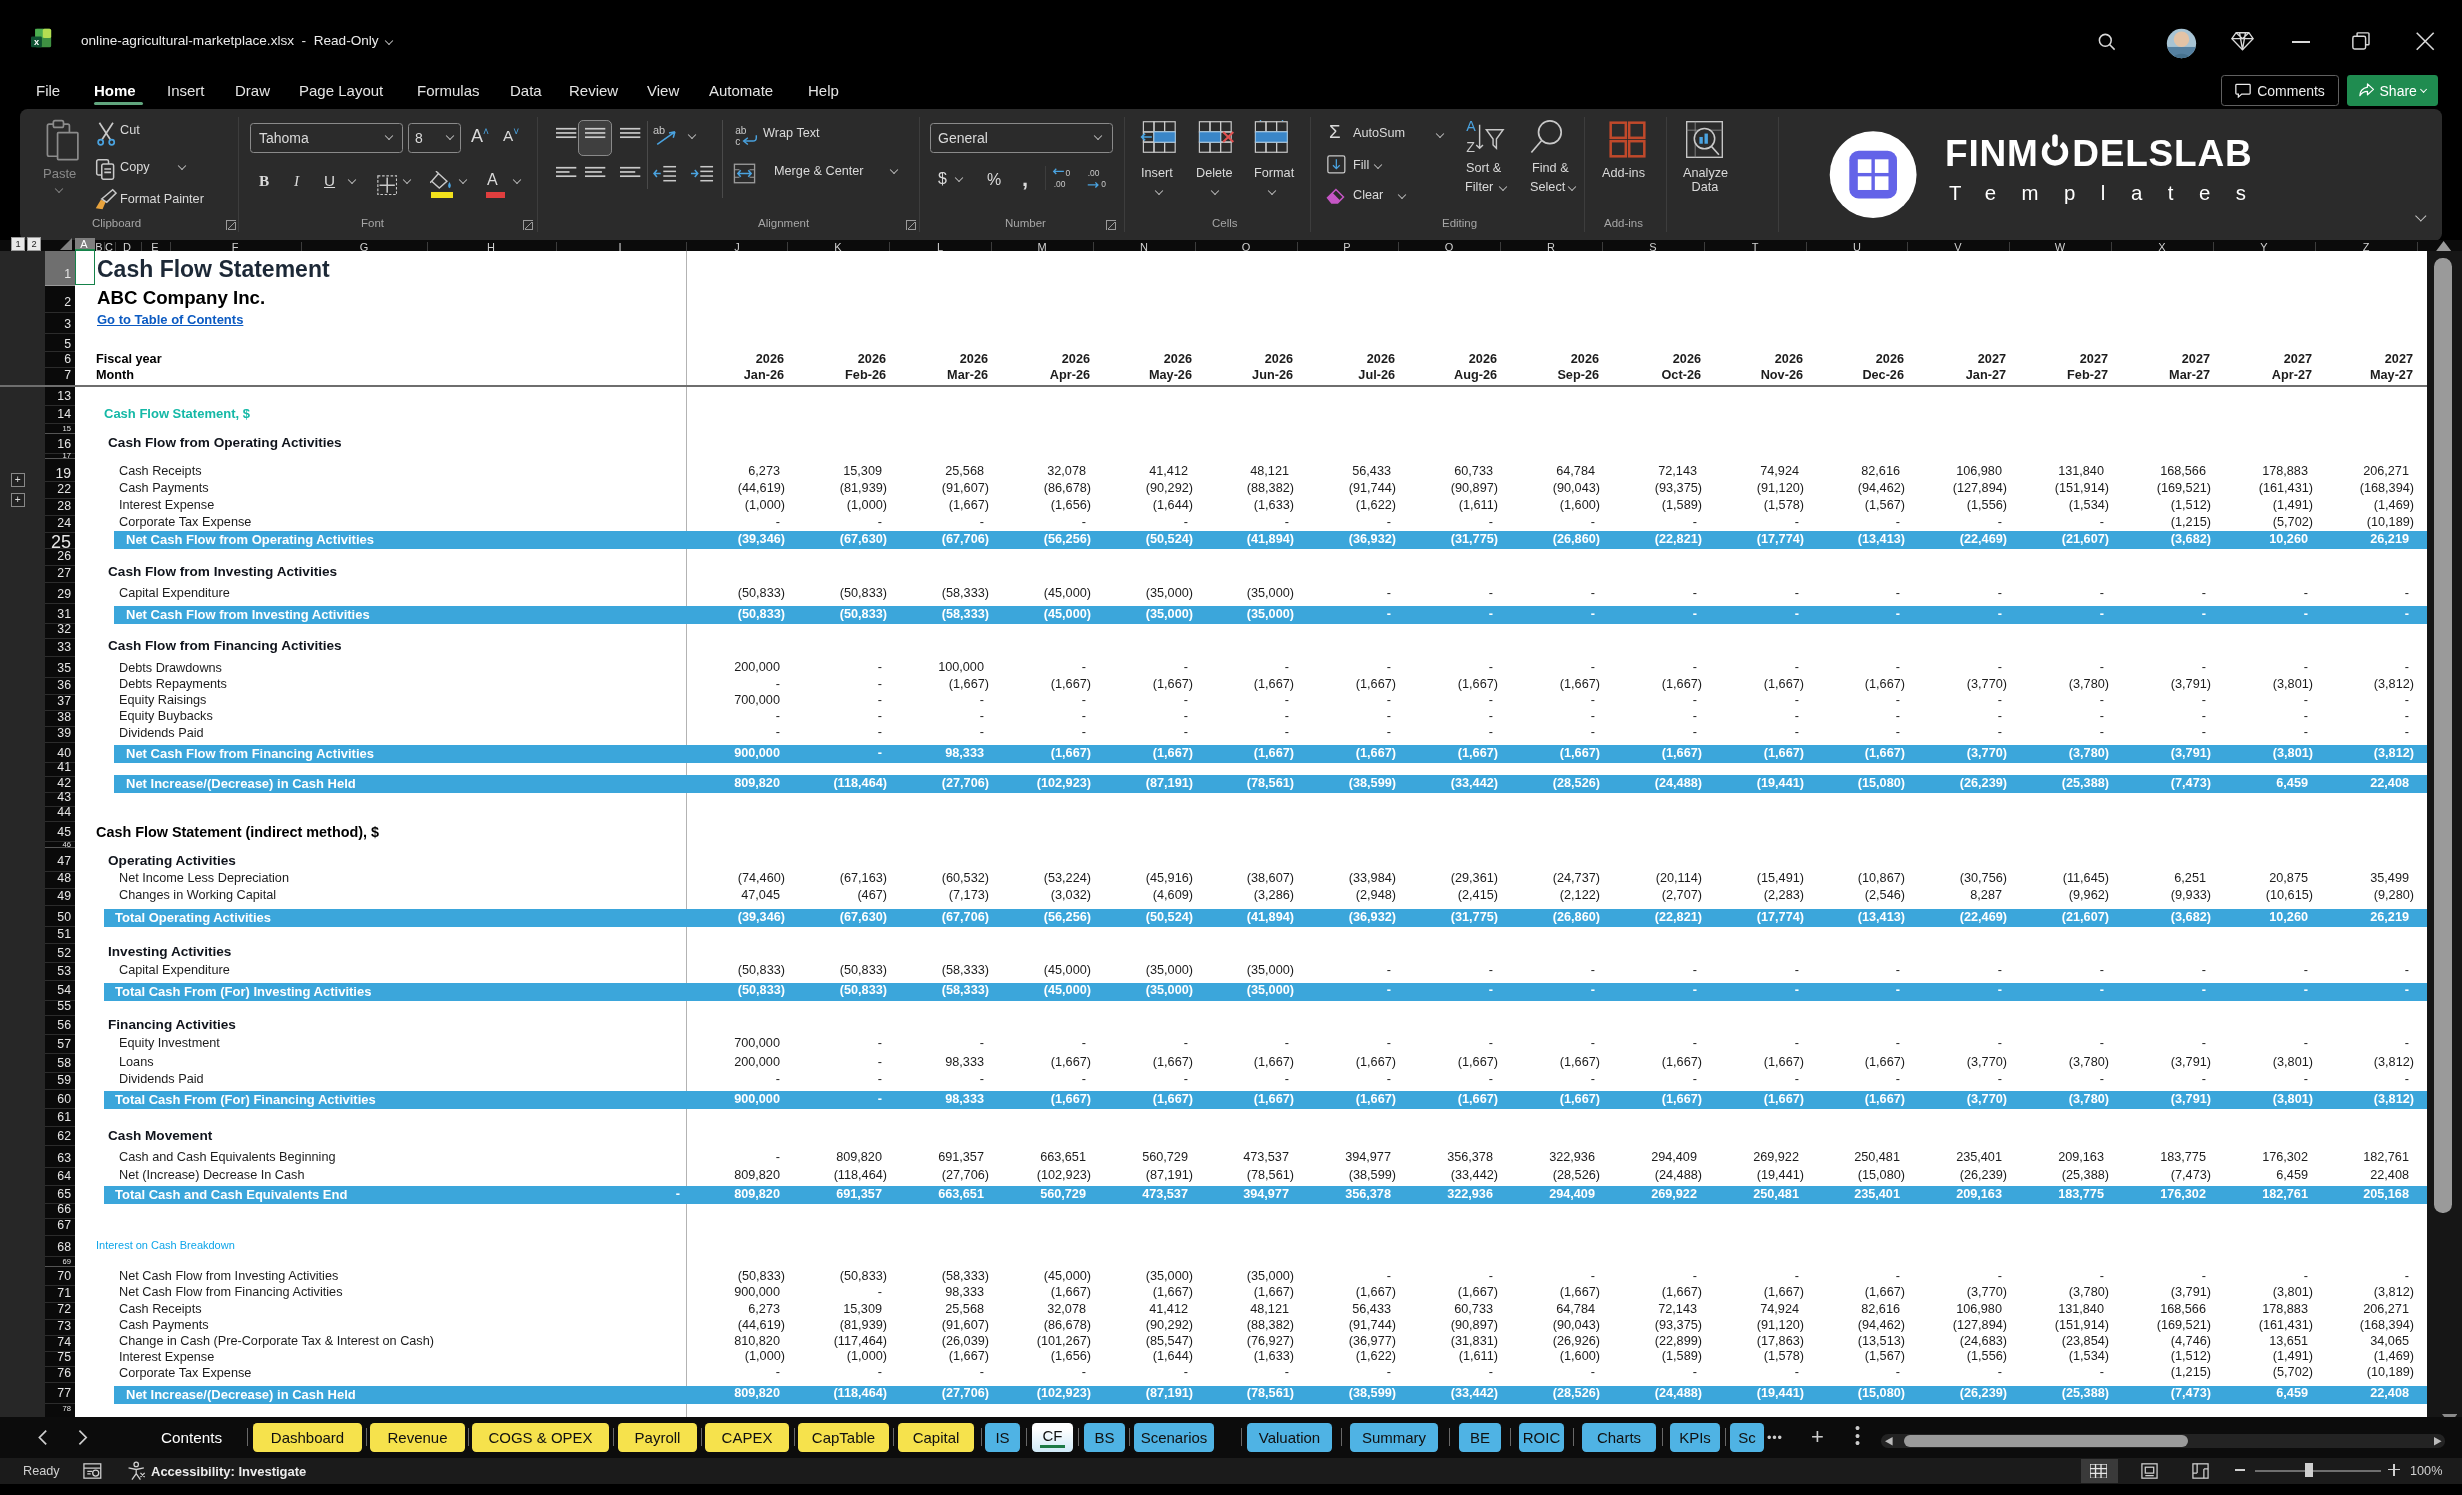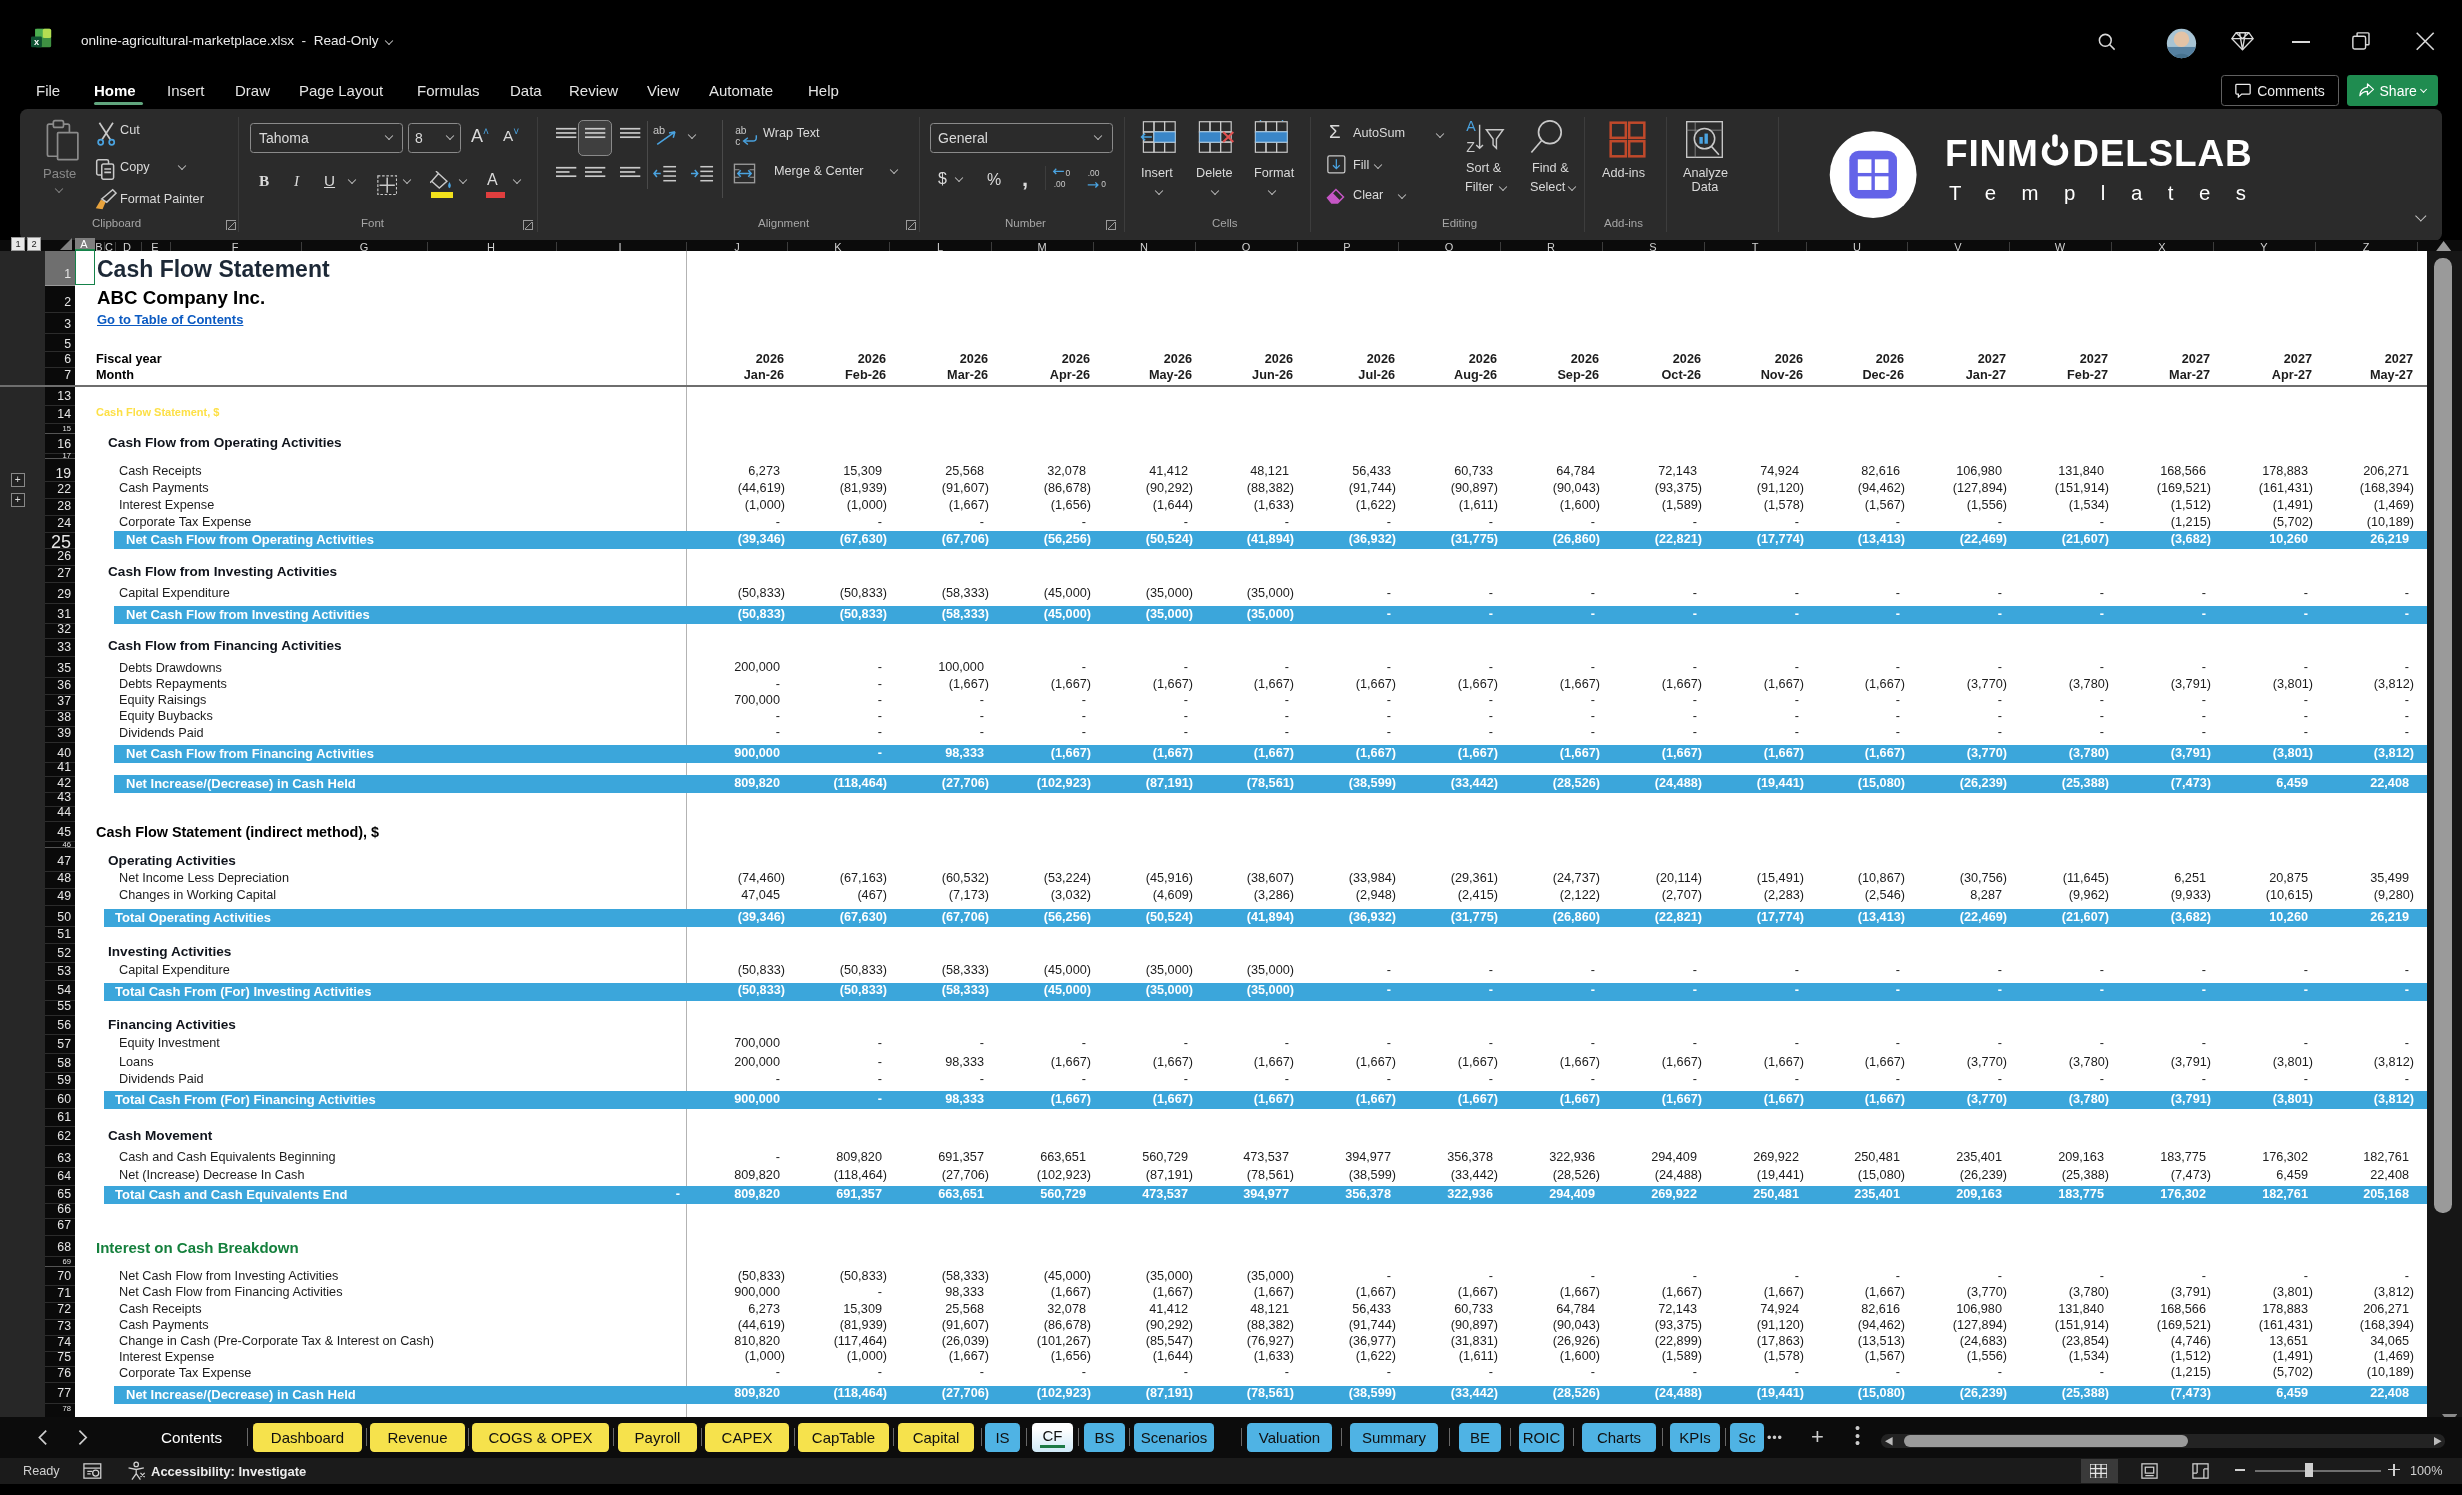--- a/index.html
+++ b/index.html
@@ -606,23 +606,23 @@
 <div class="n" style="left:1909px;width:97px;top:352px;font-weight:bold">2027</div>
 <div class="n" style="left:1909px;width:97px;top:368px;font-weight:bold">Jan-27</div>
 <div class="n" style="left:2011px;width:97px;top:352px;font-weight:bold">2027</div>
 <div class="n" style="left:2011px;width:97px;top:368px;font-weight:bold">Feb-27</div>
 <div class="n" style="left:2113px;width:97px;top:352px;font-weight:bold">2027</div>
 <div class="n" style="left:2113px;width:97px;top:368px;font-weight:bold">Mar-27</div>
 <div class="n" style="left:2215px;width:97px;top:352px;font-weight:bold">2027</div>
 <div class="n" style="left:2215px;width:97px;top:368px;font-weight:bold">Apr-27</div>
 <div class="n" style="left:2316px;width:97px;top:352px;font-weight:bold">2027</div>
 <div class="n" style="left:2316px;width:97px;top:368px;font-weight:bold">May-27</div>
-<div class="abs" style="left:96px;top:406px;font-size:11px;font-weight:bold;color:#fde047">Cash Flow Statement, $</div>
+<div class="abs" style="left:104px;top:406px;font-size:13px;font-weight:bold;color:#14b8a6">Cash Flow Statement, $</div>
 <div class="abs" style="left:96px;top:824px;font-size:14.4px;font-weight:bold;color:#000">Cash Flow Statement (indirect method), $</div>
-<div class="abs" style="left:96px;top:1239px;font-size:15px;font-weight:bold;color:#15803d">Interest on Cash Breakdown</div>
+<div class="abs" style="left:96px;top:1239px;font-size:11px;font-weight:normal;color:#0ea5e9">Interest on Cash Breakdown</div>
 <div class="sect" style="top:435px">Cash Flow from Operating Activities</div>
 <div class="item" style="top:464px">Cash Receipts</div>
 <div class="n" style="top:464px;left:687px;width:93px">6,273</div>
 <div class="n" style="top:464px;left:789px;width:93px">15,309</div>
 <div class="n" style="top:464px;left:891px;width:93px">25,568</div>
 <div class="n" style="top:464px;left:993px;width:93px">32,078</div>
 <div class="n" style="top:464px;left:1095px;width:93px">41,412</div>
 <div class="n" style="top:464px;left:1196px;width:93px">48,121</div>
 <div class="n" style="top:464px;left:1298px;width:93px">56,433</div>
 <div class="n" style="top:464px;left:1400px;width:93px">60,733</div>

